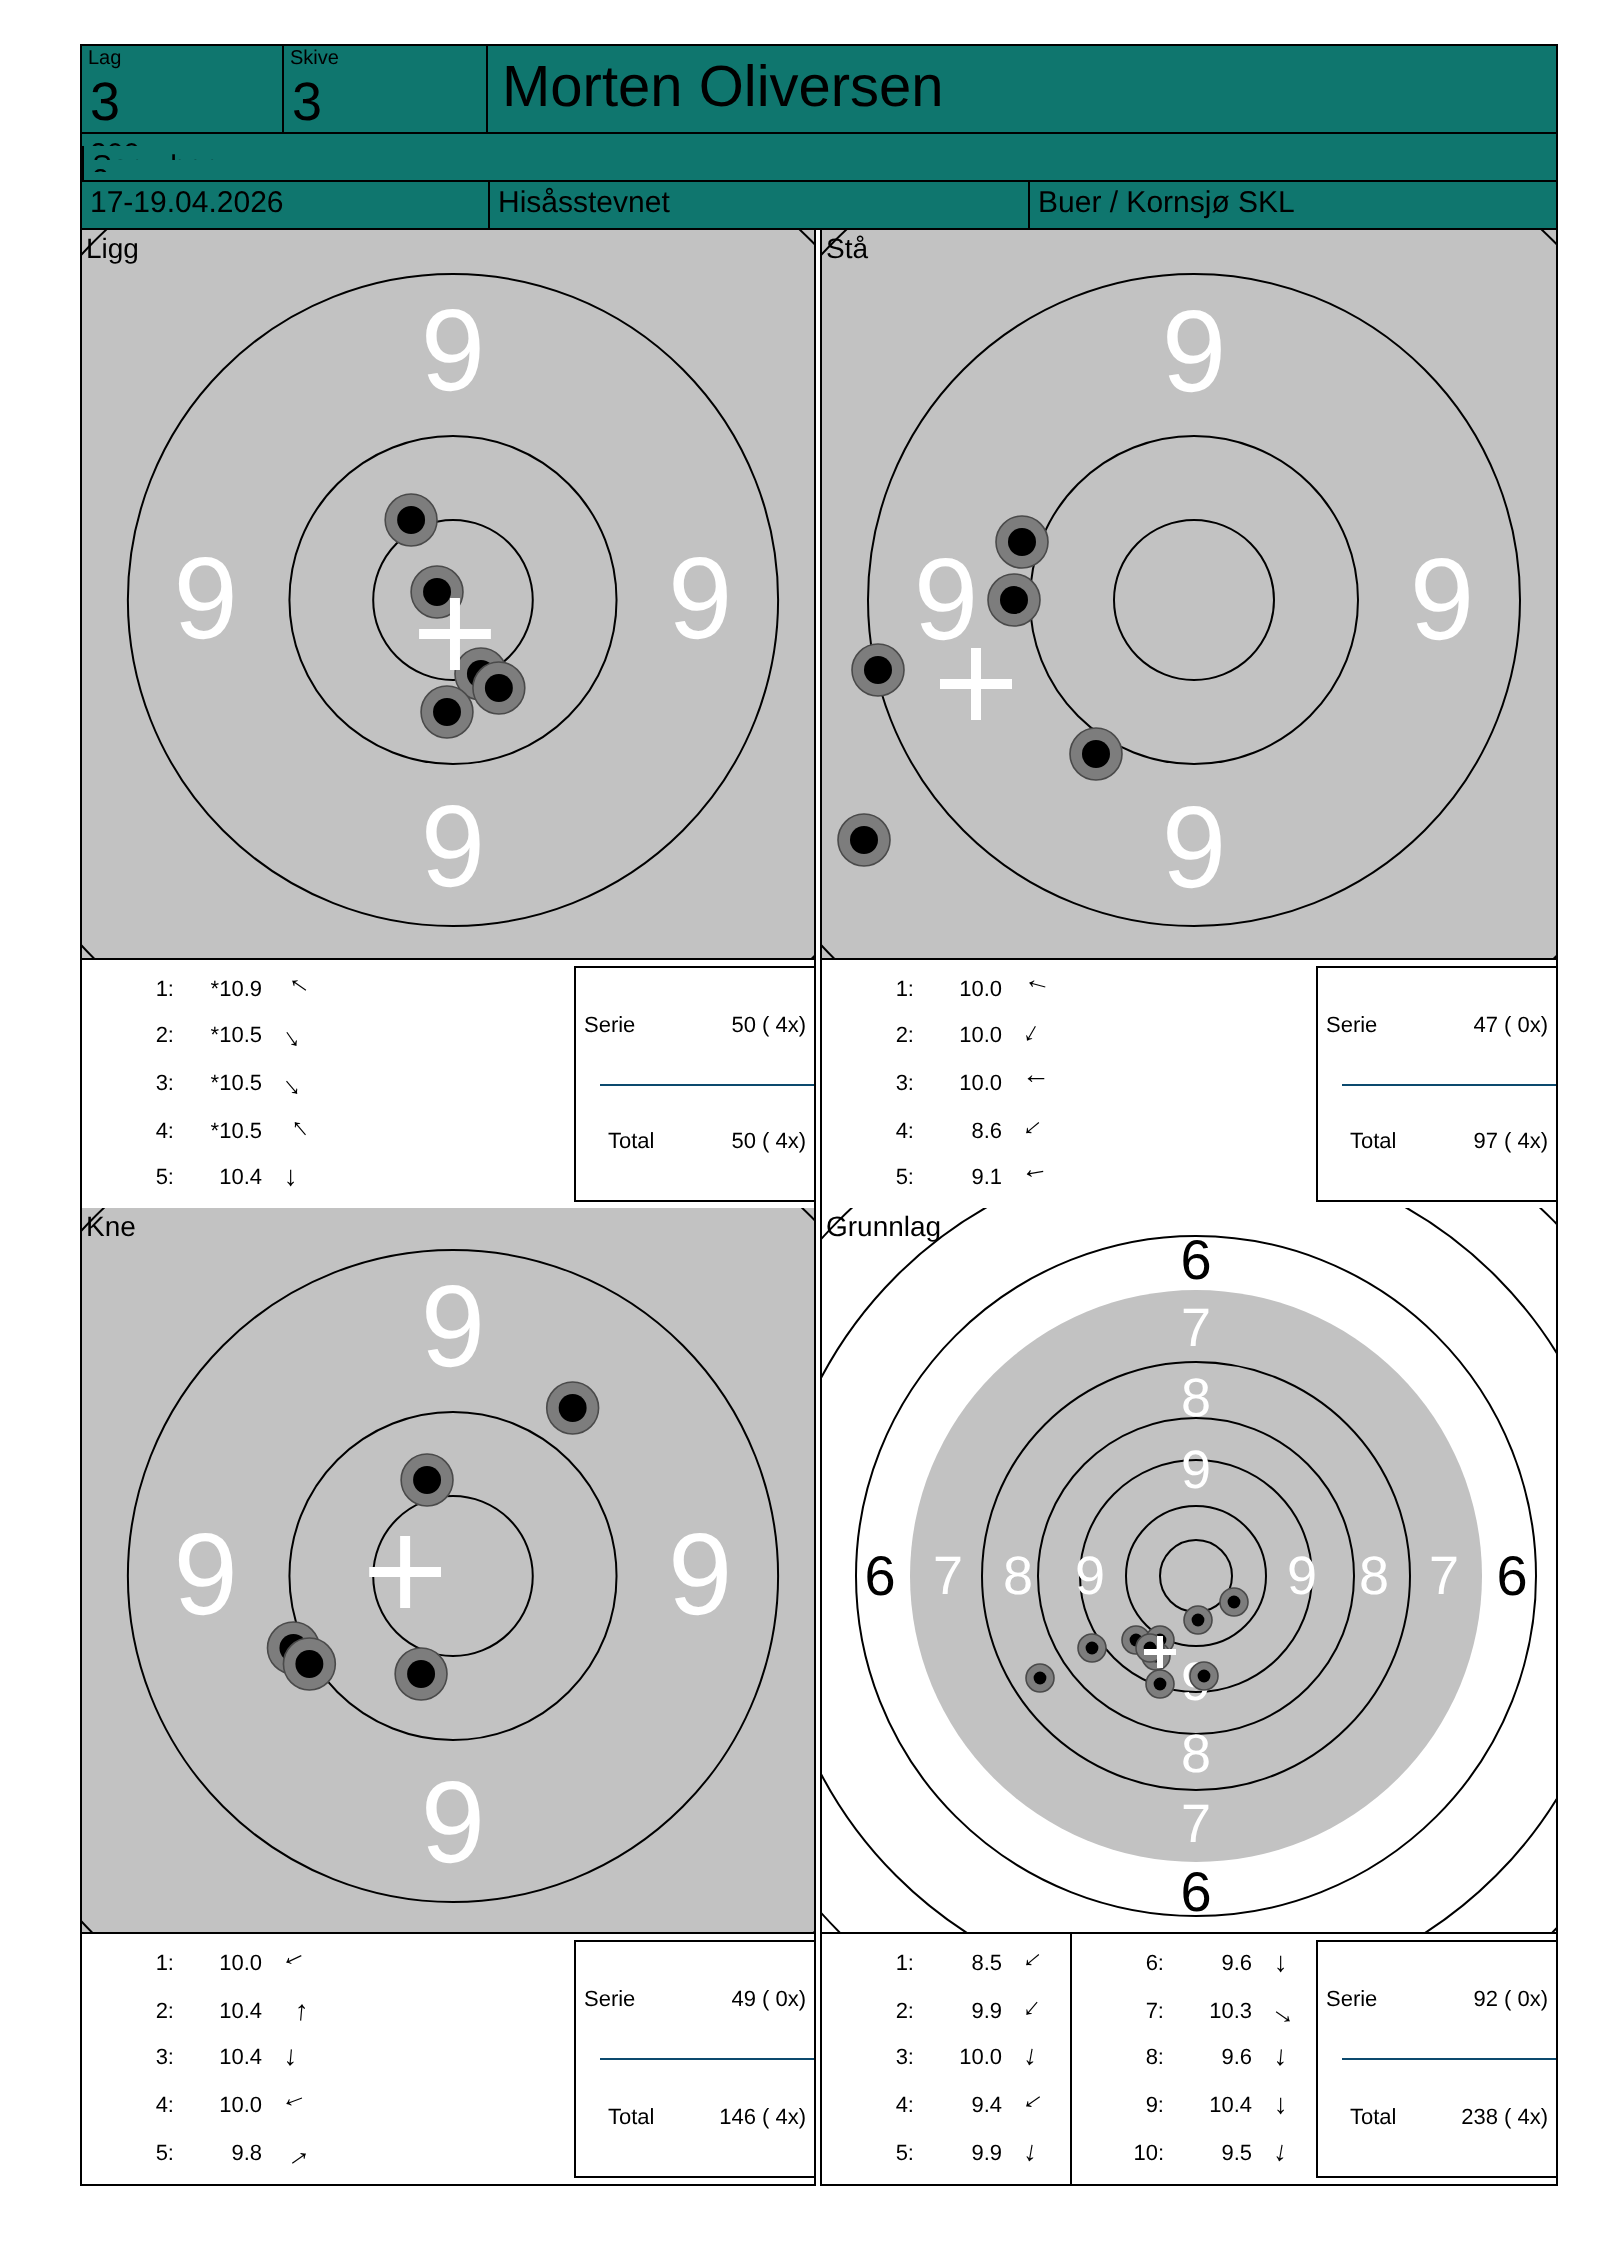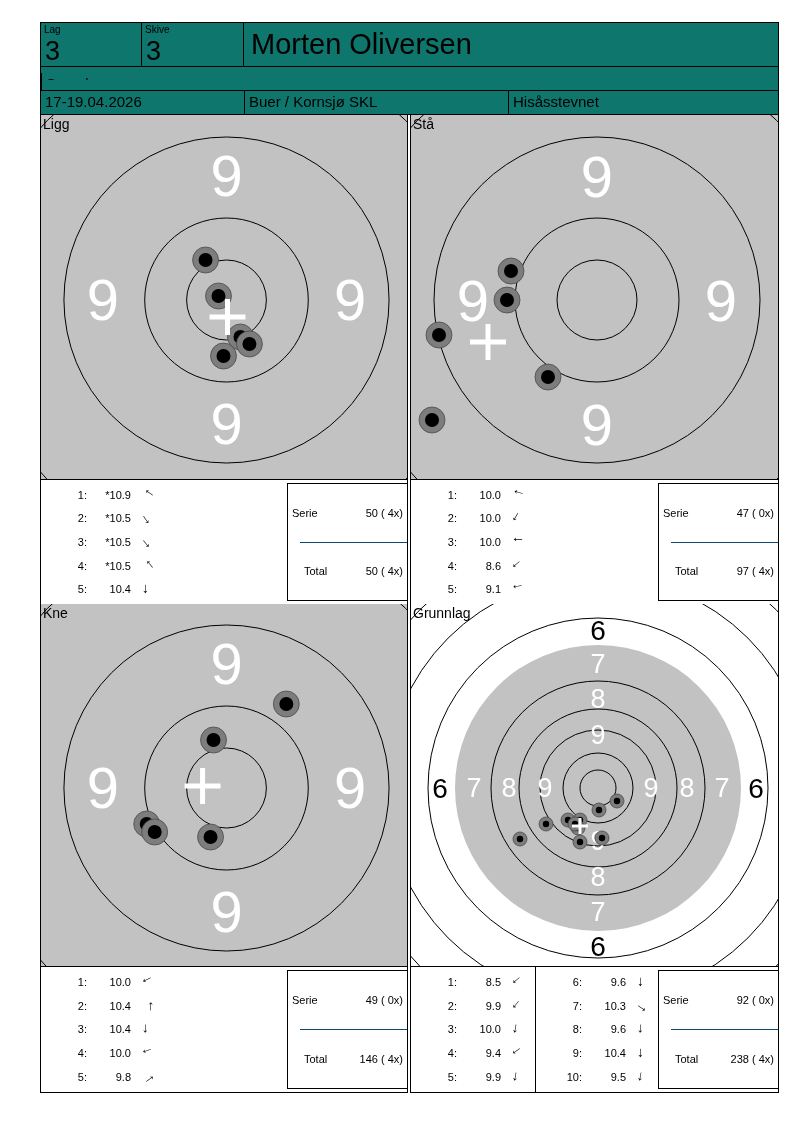--- a/index.html
+++ b/index.html
@@ -69,22 +69,22 @@
       <div class="hcell c-name">Morten Oliversen</div>
     </div>
     <div class="hrow hrow2">
       <div class="hcell c-dist">200m</div>
       <div class="hcell c-venue">Sarpsborg</div>
       <div class="hcell c-num">2</div>
       <div class="hcell c-blank"></div>
     </div>
     <div class="hrow hrow3">
       <div class="hcell c-date">17-19.04.2026</div>
+      <div class="hcell c-event">Hisåsstevnet</div>
       <div class="hcell c-club">Buer / Kornsjø SKL</div>
-      <div class="hcell c-event">Hisåsstevnet</div>
     </div>
 
     <div class="quads">
 
       <div class="quad qtop">
         <div class="target">
           <svg viewBox="0 0 367 364" preserveAspectRatio="none">
               <rect x="0" y="0" width="367" height="364" fill="#c2c2c2"></rect>
               <g>
                 <circle cx="186" cy="185" r="40" fill="none" stroke="#000000" stroke-width="1"></circle>

